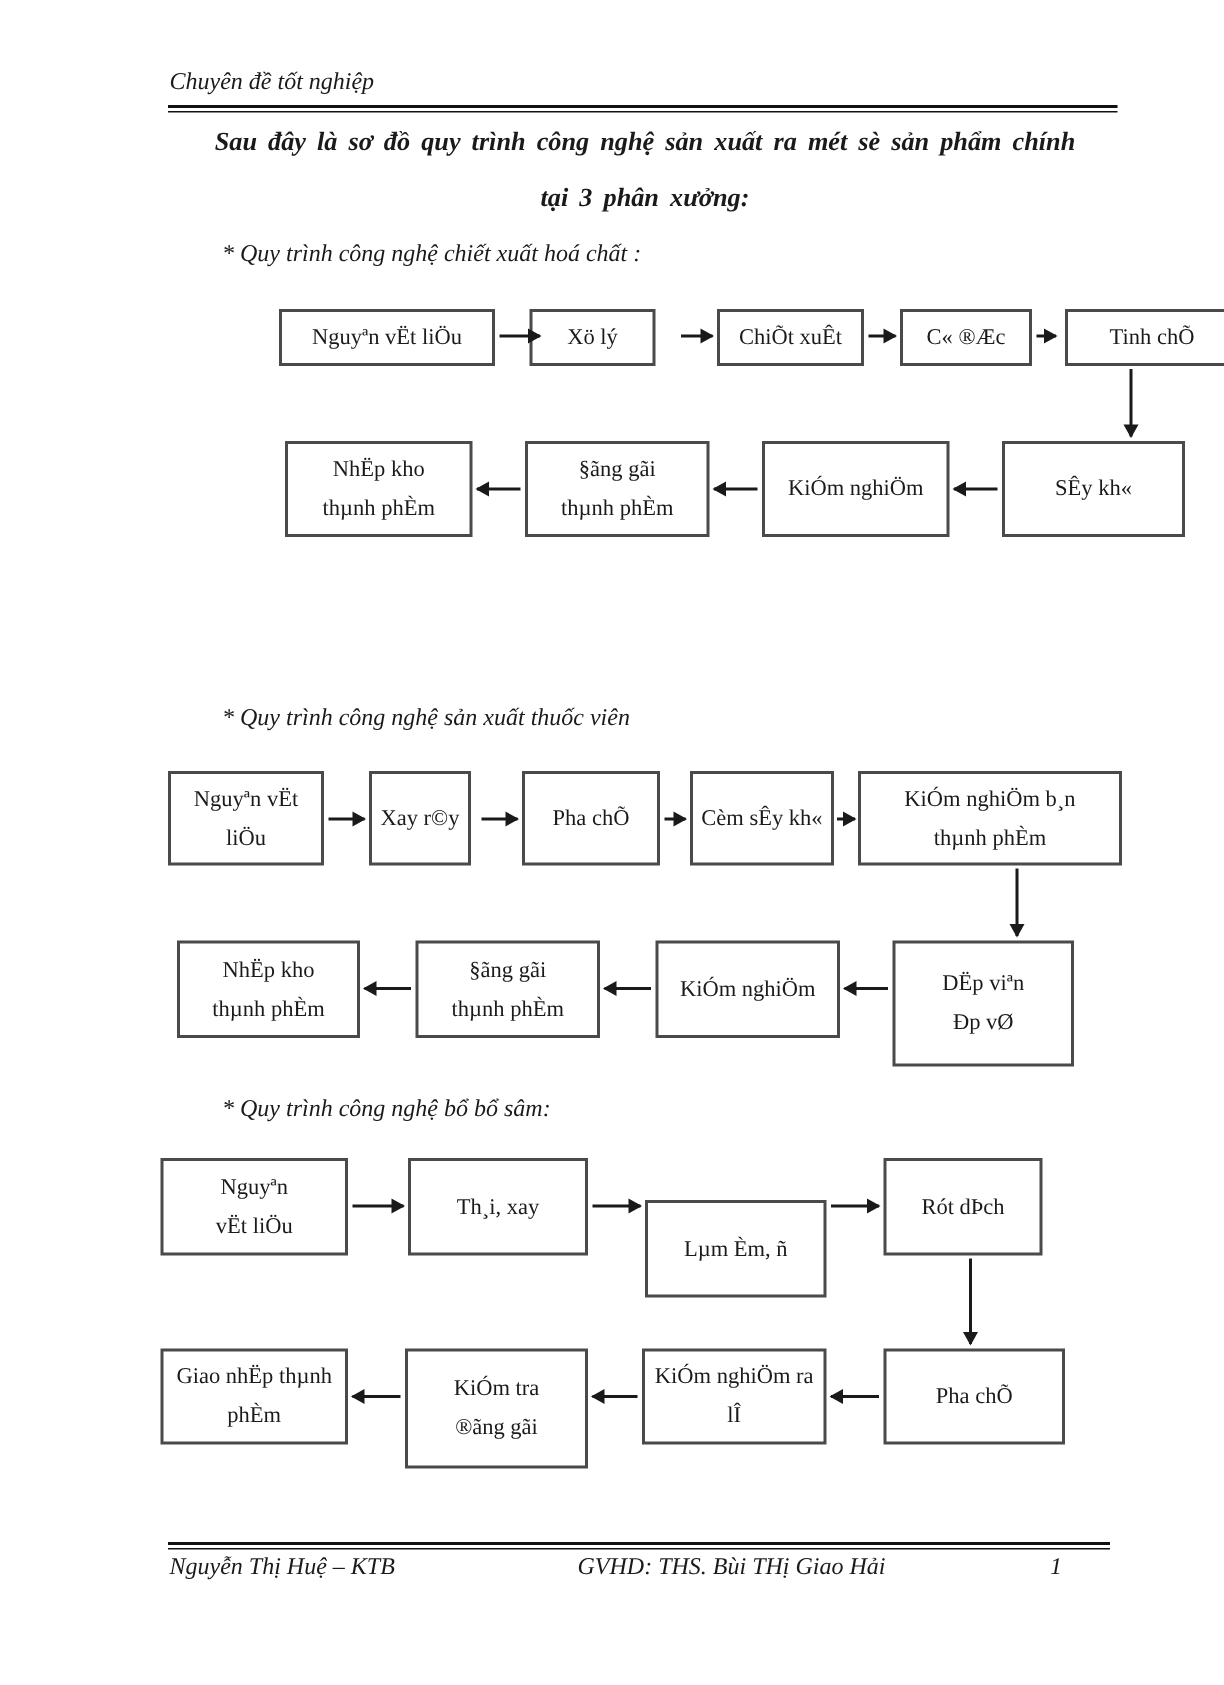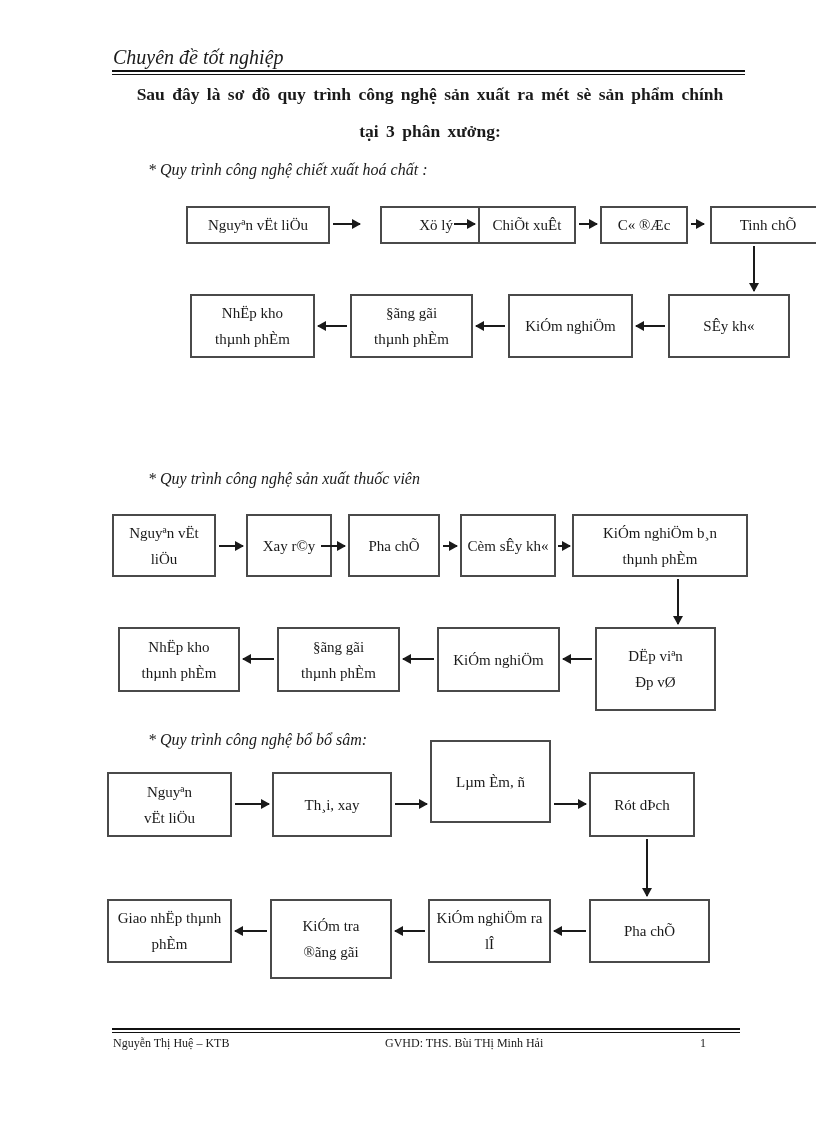--- a/index.html
+++ b/index.html
@@ -1,24 +1,24 @@
 <!DOCTYPE html>
 <html><head>
 <meta charset="utf-8">
 <style>
   html,body { margin:0; padding:0; background:#ffffff; }
   body { width:816px; height:1123px; position:relative; font-family:"Liberation Serif","DejaVu Serif",serif; color:#1a1a1a; }
-  .abs { position:absolute; }
+  .abs { position:absolute;font-style:italic; }
 
   
-  .doc-header { left:113px; top:46px; font-style:italic; font-size:20px; }
+  .doc-header { left:113px; top:46px; font-style:italic; font-size:16px; }
   .rule { height:2px; border-top:2px solid #111; border-bottom:1px solid #111; }
   .head-rule { left:112px; top:70px; width:633px; }
   .foot-rule { left:112px; top:1028px; width:628px; }
-  .footer-text { top:1036px; font-size:12px; }
+  .footer-text { top:1036px; font-size:16px; }
 
   
   .main-title { left:90px; width:680px; text-align:center; font-weight:bold; font-size:17.5px; word-spacing:3px; }
   .t1 { top:84px; }
   .t2 { top:121px; }
   .sec-head { font-style:italic; font-size:16px; left:148px; }
 
   
   .fbox {
     position:absolute;
@@ -52,21 +52,21 @@
 <div class="abs main-title t1">Sau đây là sơ đồ quy trình công nghệ sản xuất ra mét sè sản phẩm chính</div>
 <div class="abs main-title t2">tại 3 phân xưởng:</div>
 
 <div class="abs sec-head" style="top:161px">* Quy trình công nghệ chiết xuất hoá chất :</div>
 
 <div>
 
   <div class="fbox" style="left:186px;top:206px;width:144px;height:38px">
       <span>Nguyªn vËt liÖu</span>
     </div>
-  <div class="fbox" style="left:380px;top:206px;width:112px;height:38px">
+  <div class="fbox" style="left:353px;top:206px;width:84px;height:38px">
       <span>Xö lý</span>
     </div>
   <div class="fbox" style="left:478px;top:206px;width:98px;height:38px">
       <span>ChiÕt xuÊt</span>
     </div>
   <div class="fbox" style="left:600px;top:206px;width:88px;height:38px">
       <span>C« ®Æc</span>
     </div>
   <div class="fbox" style="left:710px;top:206px;width:116px;height:38px">
       <span>Tinh chÕ</span>
@@ -98,21 +98,21 @@
 </div>
 
 <div class="abs sec-head" style="top:470px">* Quy trình công nghệ sản xuất thuốc viên</div>
 
 <div>
 
   <div class="fbox" style="left:112px;top:514px;width:104px;height:63px">
       <span>Nguyªn vËt
 liÖu</span>
     </div>
-  <div class="fbox" style="left:246px;top:514px;width:86px;height:63px">
+  <div class="fbox" style="left:246px;top:514px;width:68px;height:63px">
       <span>Xay r©y</span>
     </div>
   <div class="fbox" style="left:348px;top:514px;width:92px;height:63px">
       <span>Pha chÕ</span>
     </div>
   <div class="fbox" style="left:460px;top:514px;width:96px;height:63px">
       <span>Cèm sÊy kh«</span>
     </div>
   <div class="fbox" style="left:572px;top:514px;width:176px;height:63px">
       <span>KiÓm nghiÖm b¸n
@@ -149,21 +149,21 @@
 
 <div>
 
   <div class="fbox" style="left:107px;top:772px;width:125px;height:65px">
       <span>Nguyªn
 vËt liÖu</span>
     </div>
   <div class="fbox" style="left:272px;top:772px;width:120px;height:65px">
       <span>Th¸i, xay</span>
     </div>
-  <div class="fbox" style="left:430px;top:740px;width:121px;height:83px">
+  <div class="fbox" style="left:430px;top:800px;width:121px;height:65px">
       <span>Lµm Èm, ñ</span>
     </div>
   <div class="fbox" style="left:589px;top:772px;width:106px;height:65px">
       <span>Rót dÞch</span>
     </div>
   <div class="ar ar-r" style="left:235px;top:803px;width:34px"></div>
   <div class="ar ar-r" style="left:395px;top:803px;width:32px"></div>
   <div class="ar ar-r" style="left:554px;top:803px;width:32px"></div>
 
   <div class="ar ar-d" style="left:646px;top:839px;height:57px"></div>
@@ -183,14 +183,14 @@
   <div class="fbox" style="left:589px;top:899px;width:121px;height:64px">
       <span>Pha chÕ</span>
     </div>
   <div class="ar ar-l" style="left:554px;top:930px;width:32px"></div>
   <div class="ar ar-l" style="left:395px;top:930px;width:30px"></div>
   <div class="ar ar-l" style="left:235px;top:930px;width:32px"></div>
 </div>
 
 <div class="abs rule foot-rule"></div>
 <div class="abs footer-text" style="left:113px">Nguyễn Thị Huệ – KTB</div>
-<div class="abs footer-text" style="left:385px">GVHD: THS. Bùi THị Minh Hải</div>
+<div class="abs footer-text" style="left:385px">GVHD: THS. Bùi THị Giao Hải</div>
 <div class="abs footer-text" style="left:700px">1</div>
 
 </body></html>

